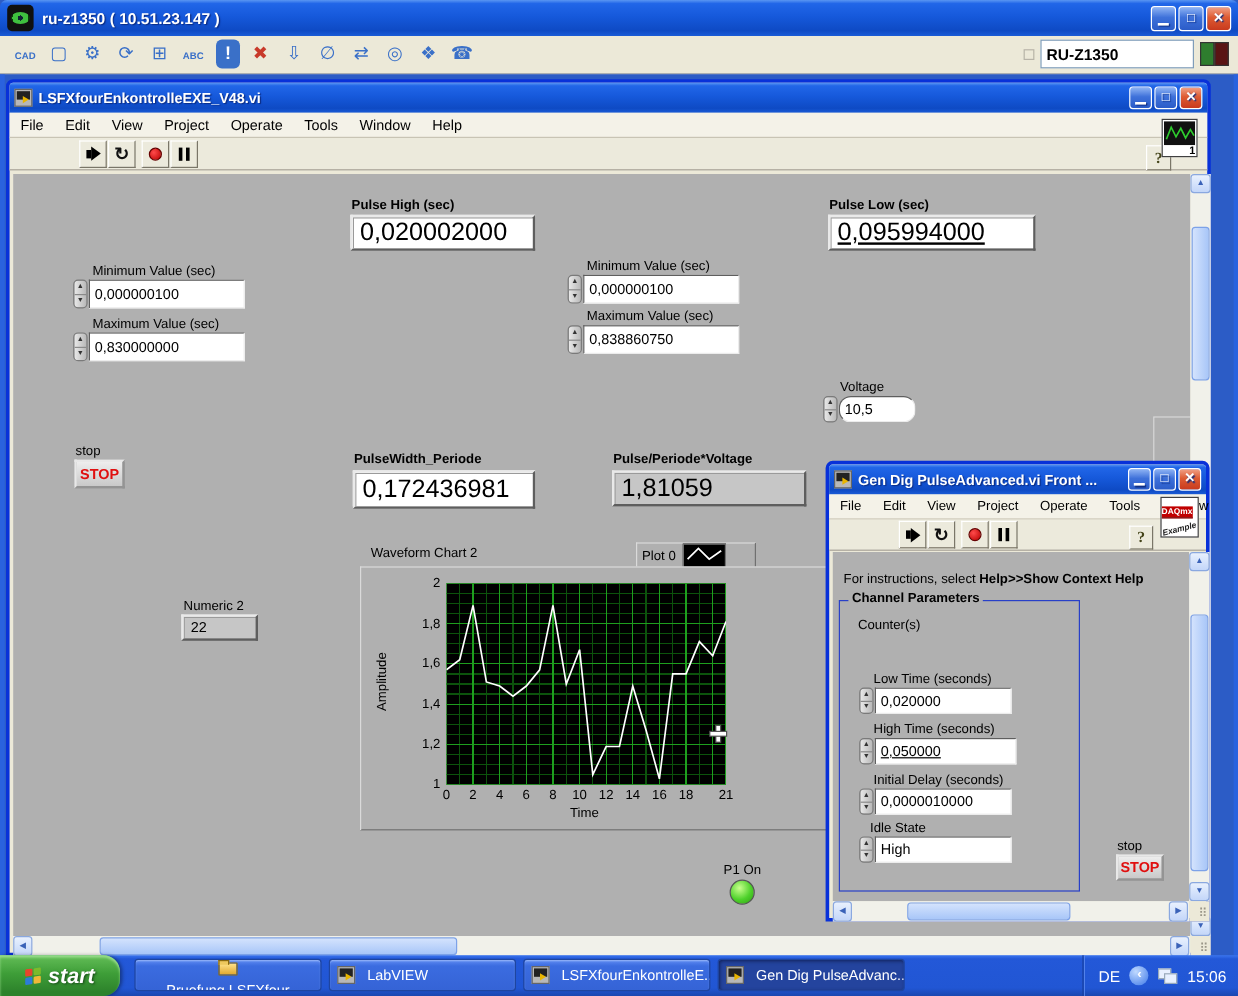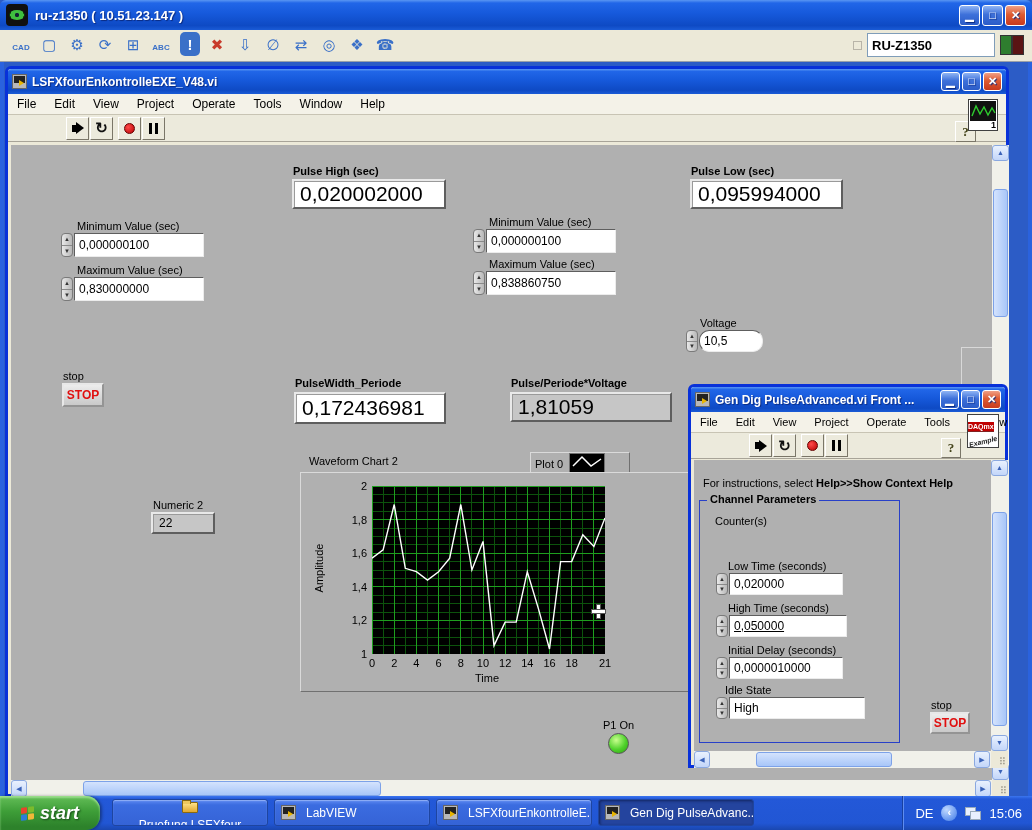--- a/index.html
+++ b/index.html
@@ -238,21 +238,21 @@
         </svg>
       <span class="one">1</span>
     </span>
 
     <div class="panel" style="left:3px; top:76px; width:981px; height:635px;">
 
       <span class="lv-label b" style="left:282px; top:20px;">Pulse High (sec)</span>
       <div class="lvbig" style="left:281px; top:34px; width:154px; height:30px;">0,020002000</div>
 
       <span class="lv-label b" style="left:680px; top:20px;">Pulse Low (sec)</span>
-      <div class="lvbig" style="left:679px; top:34px; width:153px; height:30px;">0,095994000</div>
+      <div class="lvbig" style="left:679px; top:34px; width:173px; height:30px;text-decoration:underline;">0,095994000</div>
 
       <span class="lv-label" style="left:66px; top:75px;">Minimum Value (sec)</span>
       <div class="lv-ctl" style="left:50px; top:88px; height:24px;">
         <span class="spin">
             <i>▲</i>
             <i>▼</i>
           </span>
         <span class="lvfield" style="width:130px;">0,000000100</span>
       </div>
 
@@ -477,21 +477,21 @@
           </span>
         <span class="lvfield" style="width:114px;">0,0000010000</span>
       </div>
 
       <span class="lv-label" style="left:31px; top:224px;">Idle State</span>
       <div class="lv-ctl" style="left:22px; top:237px; height:22px;">
         <span class="spin">
             <i>▲</i>
             <i>▼</i>
           </span>
-        <span class="lvfield" style="width:136px;">High</span>
+        <span class="lvfield" style="width:114px;">High</span>
       </div>
 
       <span class="lv-label" style="left:237px; top:239px;">stop</span>
       <div class="stop-btn" style="left:236px; top:252px; width:40px; height:22px;">STOP</div>
     </div>
 
     <div class="sbar" style="left:300px; top:73px; width:17px; height:291px;">
       <span class="sb-btn" style="left:0; top:0;">▲</span>
       <span class="sb-thumb v" style="left:1px; top:52px; width:15px; height:214px;"></span>
       <span class="sb-btn" style="left:0; top:275px;">▼</span>

